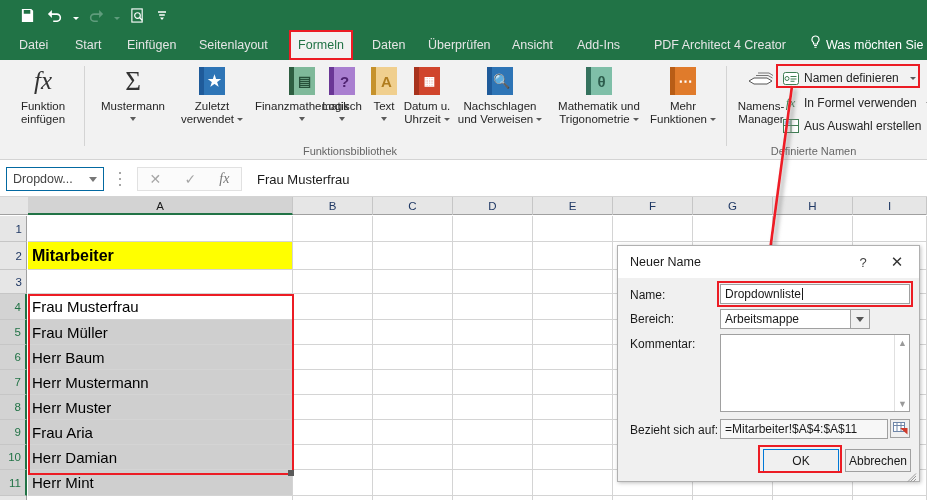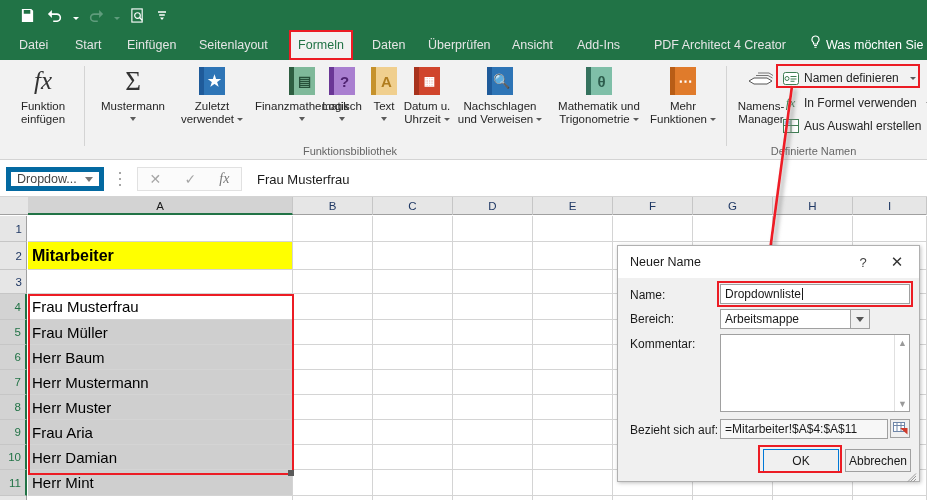--- a/index.html
+++ b/index.html
@@ -109,21 +109,21 @@
   }
   .small-cmd .sico { width: 17px; height: 17px; display:flex; align-items:center; justify-content:center; }
 
   
   .fbar {
     position: absolute; left: 0; top: 161px; width: 927px; height: 36px;
     background: #ffffff; border-bottom: 1px solid #d4d4d4;
   }
   .namebox {
     position: absolute; left: 6px; top: 6px; width: 98px; height: 24px;
-    border: 5px solid #0369a1; background: #ffffff;
+    border: 1px solid #0369a1; background: #ffffff;
     display: flex; align-items: center; padding: 0 6px;
     font-size: 12.5px; color: #444444;
   }
   .namebox .nb-caret {
     margin-left: auto; width:0; height:0;
     border-left: 4px solid transparent; border-right: 4px solid transparent;
     border-top: 5px solid #777777;
   }
   .fbar-dots {
     position:absolute; left: 119px; top: 11px; width: 3px; height: 14px;

